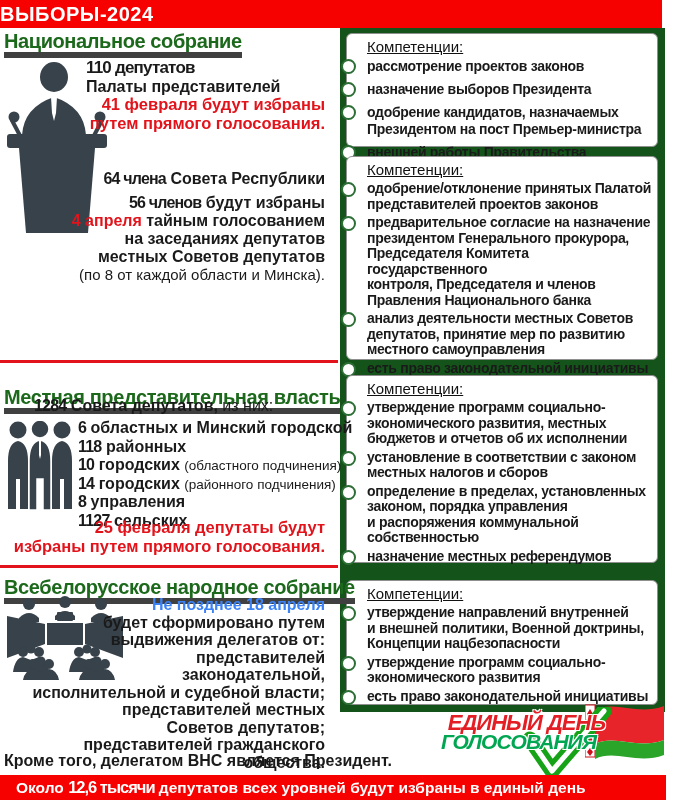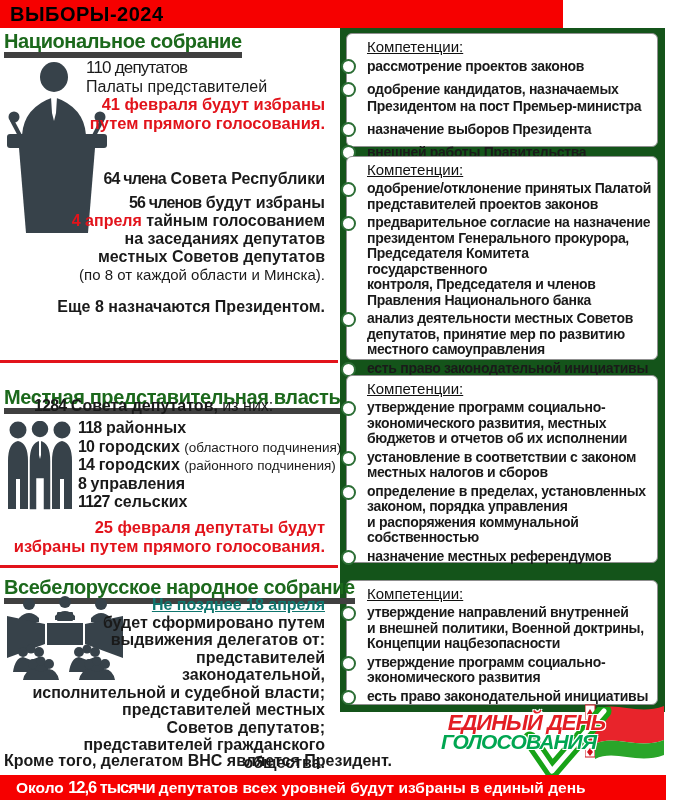--- a/index.html
+++ b/index.html
@@ -2,23 +2,23 @@
 <html><head>
 <meta charset="utf-8">
 <style>
   html,body { margin:0; padding:0; background:#fff; }
   .page {
     position:relative; width:675px; height:800px; overflow:hidden;
     background:#ffffff; font-family:"Liberation Sans", sans-serif; color:#1a1a1a;
   }
   
   .top-banner {
-    position:absolute; left:0; top:0; width:563px; height:28px;
-    background:#f60000; color:#000000; font-weight:bold; font-size:20px;
-    line-height:28px; padding-left:10px; box-sizing:border-box; letter-spacing:.5px;
+    position:absolute; left:0; top:0; width:662px; height:28px;
+    background:#f60000; color:#ffffff; font-weight:bold; font-size:20px;
+    line-height:28px; box-sizing:border-box; letter-spacing:.5px;
   }
   
   .green-panel { position:absolute; left:340px; top:28px; width:325px; height:684px; background:#14541a; }
   .comp-box {
     position:absolute; left:6px; width:312px; background:#fff;
     border:1px solid #8f8f8f; border-radius:6px; box-sizing:border-box;
     padding:4px 6px 3px 20px;
   }
   #box1 { top:5px;   height:114px; }
   #box2 { top:128px; height:204px; }
@@ -37,42 +37,42 @@
     position:absolute; left:-26px; top:1px; width:11px; height:11px;
     border-radius:50%; background:#fff; border:2px solid #2c6e35;
   }
   
   .sec-header {
     position:absolute; left:4px; color:#1c691c; font-size:20px; font-weight:bold;
     letter-spacing:-0.4px; line-height:22px; border-bottom:6px solid #404040;
   }
   #h1 { top:30px; } #h2 { top:386px; } #h3 { top:576px; }
   .icon-abs { position:absolute; }
-  .blockA { position:absolute; left:86px; top:58px; font-size:16px; font-weight:normal; line-height:19px; }
+  .blockA { position:absolute; left:86px; top:58px; font-size:16px; font-weight:bold; line-height:19px; }
   .blockA .cond { font-size:17px; }
   .redline { color:#e2131b; }
   .cond { letter-spacing:-0.8px; }
   .reg { font-weight:400; }
   .blockB { position:absolute; right:350px; top:95px; text-align:right;
             color:#e2131b; font-weight:bold; font-size:16.5px; line-height:19px; }
   .blockC { position:absolute; right:350px; top:170px; text-align:right;
             font-size:16px; font-weight:bold; line-height:18px; }
   .blockC .first { margin-bottom:6px; }
   .blockC .note { font-weight:400; font-size:15px; }
   .appointed { margin-top:14px; }
   .divider { position:absolute; left:0; width:338px; height:3px; background:#e2131b; }
   #div1 { top:360px; } #div2 { top:565px; }
   .l2-total { position:absolute; left:34px; top:397px; font-size:16px; font-weight:bold; }
   .l2-rows  { position:absolute; left:78px; top:419px; font-size:16px; font-weight:bold; line-height:17.5px; }
   .l2-rows .note { font-weight:400; font-size:13.5px; }
   .l2-red { position:absolute; right:350px; top:518px; text-align:right;
             color:#e2131b; font-weight:bold; font-size:16.5px; line-height:19px; }
   .vns-block { position:absolute; right:350px; top:596px; text-align:right;
                font-weight:bold; font-size:16px; line-height:17.5px; }
-  .vns-red { color:#0f766e;text-decoration:underline; }
+  .vns-red { color:#3b82f6; }
   .vns-body { white-space:pre-line; }
   .footnote { position:absolute; left:4px; top:752px; font-weight:bold; font-size:16px; }
   
   .bottom-banner {
     position:absolute; left:0; top:775px; width:666px; height:25px;
     background:#f60000; color:#fff; font-weight:bold; font-size:15.5px;
     line-height:25px; padding-left:16px; box-sizing:border-box;
   }
   .bottom-banner .cond { font-size:16.5px; letter-spacing:-1px; }
   
@@ -103,26 +103,26 @@
 
     <div class="comp-box" id="box1">
       <span class="comp-title">Компетенции:</span>
       <ul>
         <li>
             <span class="dot"></span>
             <span class="item-text">рассмотрение проектов законов</span>
           </li>
         <li>
             <span class="dot"></span>
+            <span class="item-text">назначение выборов Президента</span>
+          </li>
+        <li>
+            <span class="dot"></span>
             <span class="item-text">одобрение кандидатов, назначаемых
 Президентом на пост Премьер-министра</span>
-          </li>
-        <li>
-            <span class="dot"></span>
-            <span class="item-text">назначение выборов Президента</span>
           </li>
         <li>
             <span class="dot"></span>
             <span class="item-text">внешней работы Правительства</span>
           </li>
       </ul>
     </div>
 
     <div class="comp-box" id="box2">
       <span class="comp-title">Компетенции:</span>
@@ -238,21 +238,20 @@
       <span class="cond">56 членов</span>
       <span>будут избраны</span>
     </div>
     <div>
       <span class="redline">4 апреля</span>
       <span>тайным голосованием</span>
     </div>
     <div>на заседаниях депутатов</div>
     <div>местных Советов депутатов</div>
     <div class="note">(по 8 от каждой области и Минска).</div>
-    <div class="appointed">Еще 8 назначаются Президентом.</div>
   </div>
 
   <div class="divider" id="div1"></div>
 
   <div class="sec-header" id="h2">Местная представительная власть</div>
 
   <svg class="icon-abs" style="left:6px; top:421px;" width="68" height="90" viewBox="0 0 68 90">
     <g fill="#37424a">
       <circle cx="12" cy="9" r="8.5"></circle>
       <path d="M2 88 V40 Q2 22 12 20 Q22 22 22 40 V88 H14 V58 H10 V88 Z"></path>
@@ -266,20 +265,25 @@
     <polygon points="33,20 35,20 35,34 34,38 33,34" fill="#ffffff"></polygon>
   </svg>
 
   <div class="l2-total">
     <span class="cond">1284</span>
     <span>Совета депутатов,</span>
     <span class="reg">из них:</span>
   </div>
 
   <div class="l2-rows">
+    <div>
+      <span class="cond">6</span>
+      <span>областных и Минский городской</span>
+      <span class="note"></span>
+    </div>
     <div>
       <span class="cond">118</span>
       <span>районных</span>
       <span class="note"></span>
     </div>
     <div>
       <span class="cond">10</span>
       <span>городских</span>
       <span class="note">(областного подчинения)</span>
     </div>

